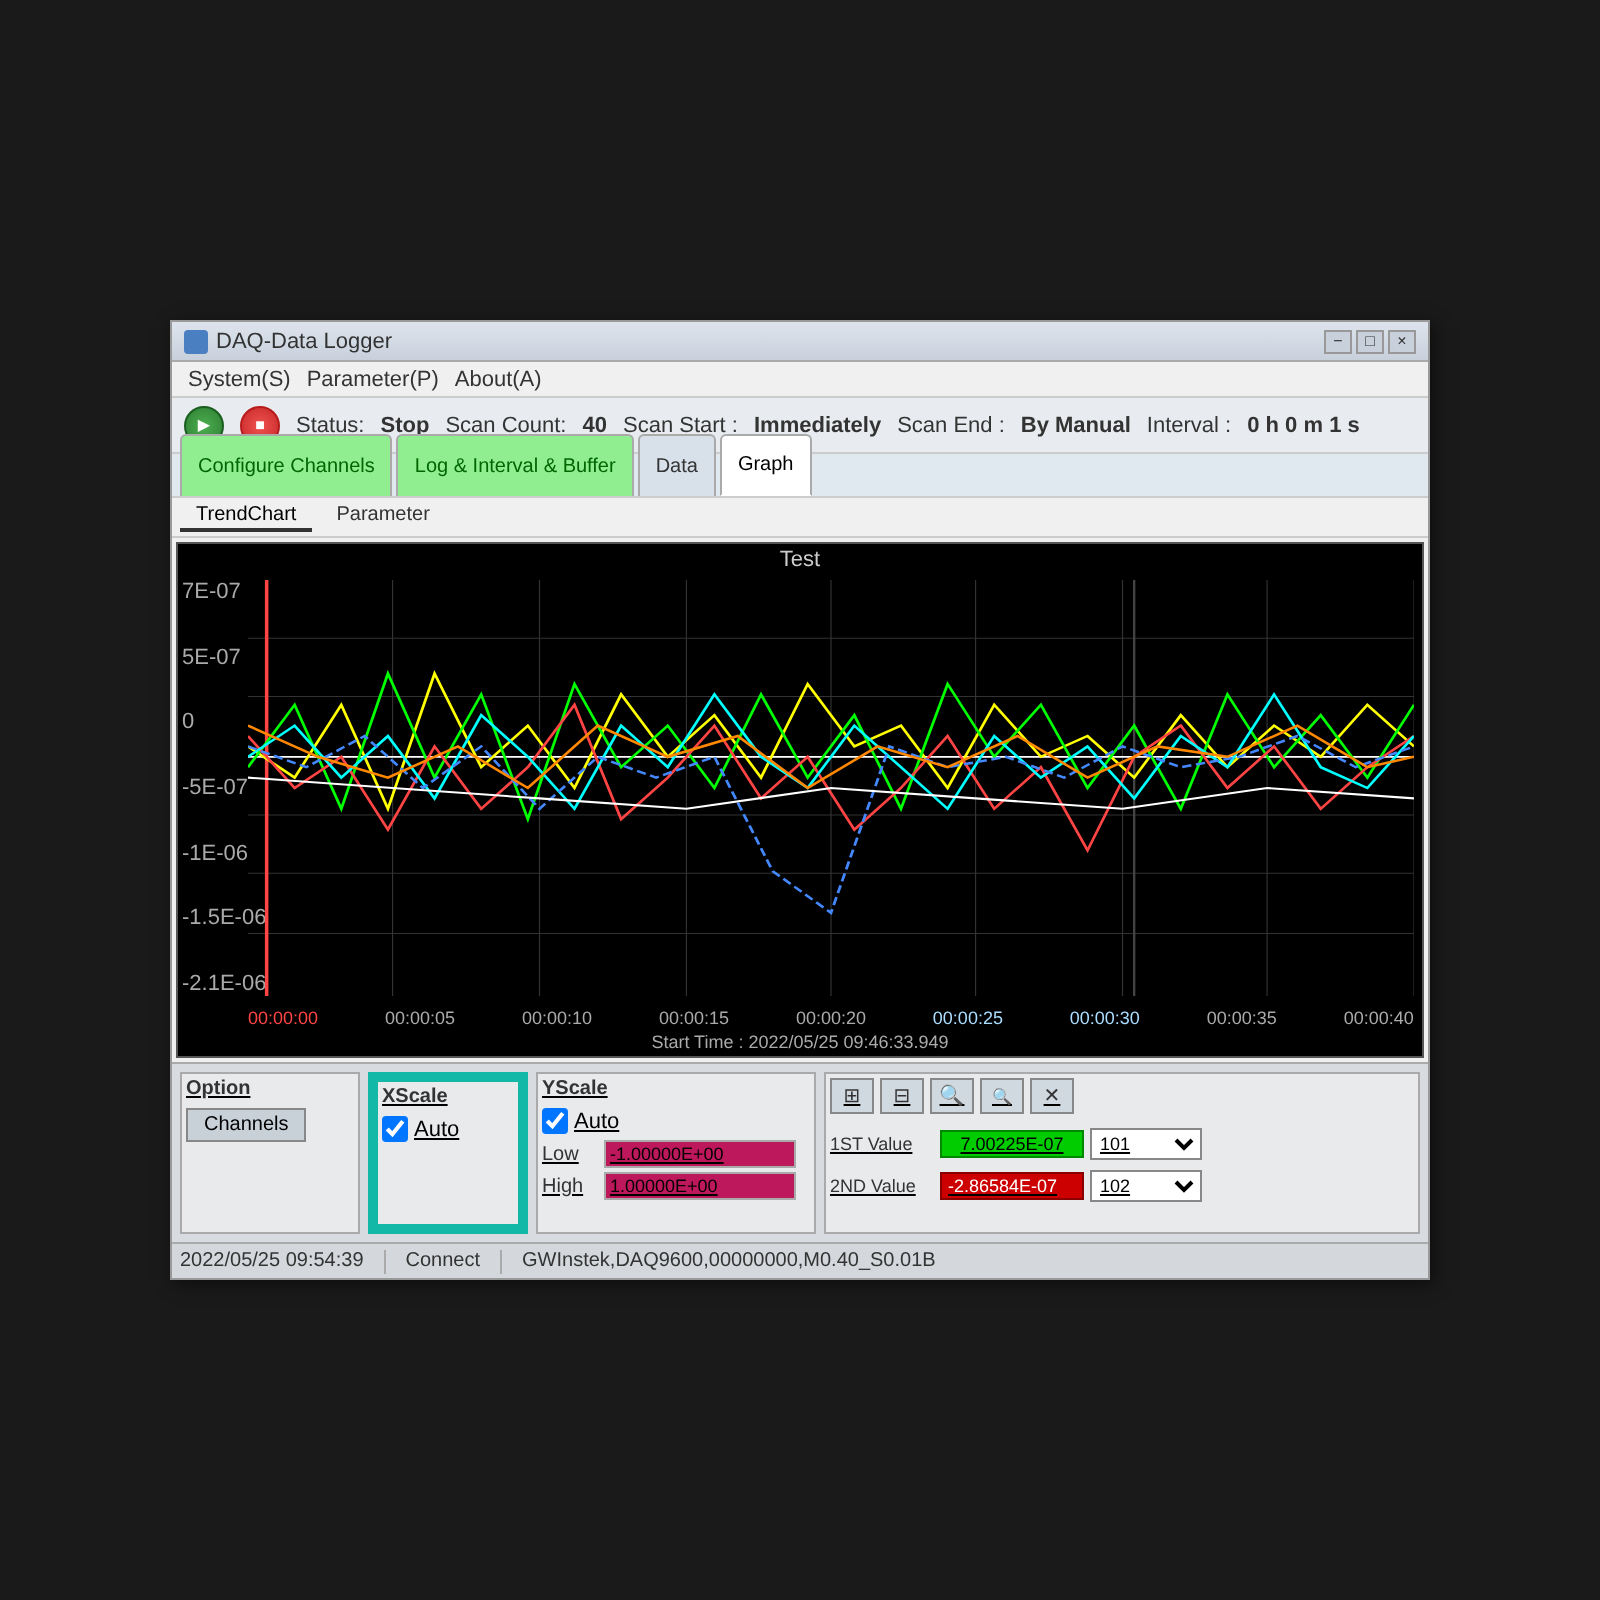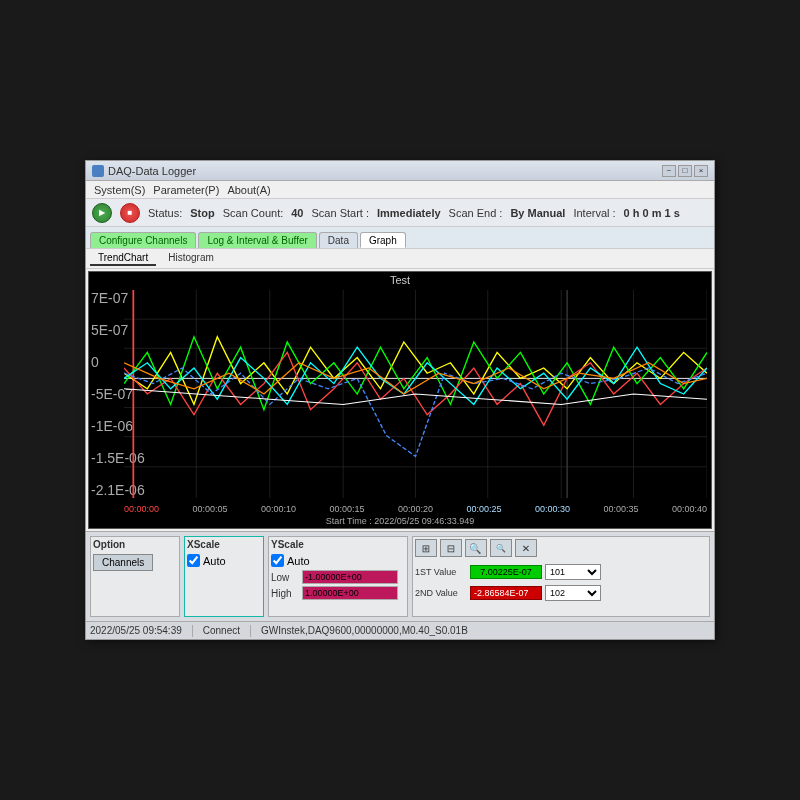--- a/index.html
+++ b/index.html
@@ -123,21 +123,21 @@
     .tab-bar {
       background: #e0e8f0;
       height: 22px;
       display: flex;
       align-items: flex-end;
       padding: 0 4px;
       gap: 2px;
       border-bottom: 1px solid #ccc;
     }
     .tab {
-      height: 16px;
+      height: 31px;
       padding: 0 8px;
       font-size: 10px;
       border: 1px solid #aaa;
       border-bottom: none;
       background: #d8e0ea;
       cursor: pointer;
       display: flex;
       align-items: center;
       color: #333;
       border-radius: 3px 3px 0 0;
@@ -169,20 +169,21 @@
     }
     .subtab.active {
       border-bottom: 2px solid #333;
       color: #000;
     }
     .main-content {
       display: flex;
       flex-direction: column;
       flex: 1;
       overflow: hidden;
+      text-decoration: underline;
     }
     .chart-container {
       background: #000;
       flex: 1;
       position: relative;
       margin: 2px;
       border: 1px solid #555;
     }
     .chart-title {
       position: absolute;
@@ -195,21 +196,21 @@
     .y-axis-labels {
       position: absolute;
       left: 2px;
       top: 18px;
       bottom: 30px;
       display: flex;
       flex-direction: column;
       justify-content: space-between;
     }
     .y-label {
-      font-size: 14px;
+      font-size: 11px;
       color: #aaa;
     }
     .x-axis-labels {
       position: absolute;
       bottom: 14px;
       left: 35px;
       right: 4px;
       display: flex;
       justify-content: space-between;
     }
@@ -240,21 +241,21 @@
       padding: 2px;
     }
     .section-title {
       font-size: 10px;
       font-weight: bold;
       color: #333;
       margin-bottom: 4px;
     }
     .xscale-section {
       width: 80px;
-      border: 1px solid #14b8a6;
+      border: 5px solid #14b8a6;
       background: #e8eaec;
       padding: 2px;
     }
     .yscale-section {
       width: 140px;
       border: 1px solid #aaa;
       background: #e8eaec;
       padding: 2px;
     }
     .checkbox-row {
@@ -428,21 +429,21 @@
     <div class="tab active">
       <span>Graph</span>
     </div>
   </div>
 
   <div class="subtab-bar">
     <div class="subtab active">
       <span>TrendChart</span>
     </div>
     <div class="subtab">
-      <span>Histogram</span>
+      <span>Parameter</span>
     </div>
   </div>
 
   <div class="main-content">
     <div class="chart-container">
       <div class="chart-title">Test</div>
 
       <div class="y-axis-labels">
         <span class="y-label">7E-07</span>
         <span class="y-label">5E-07</span>

